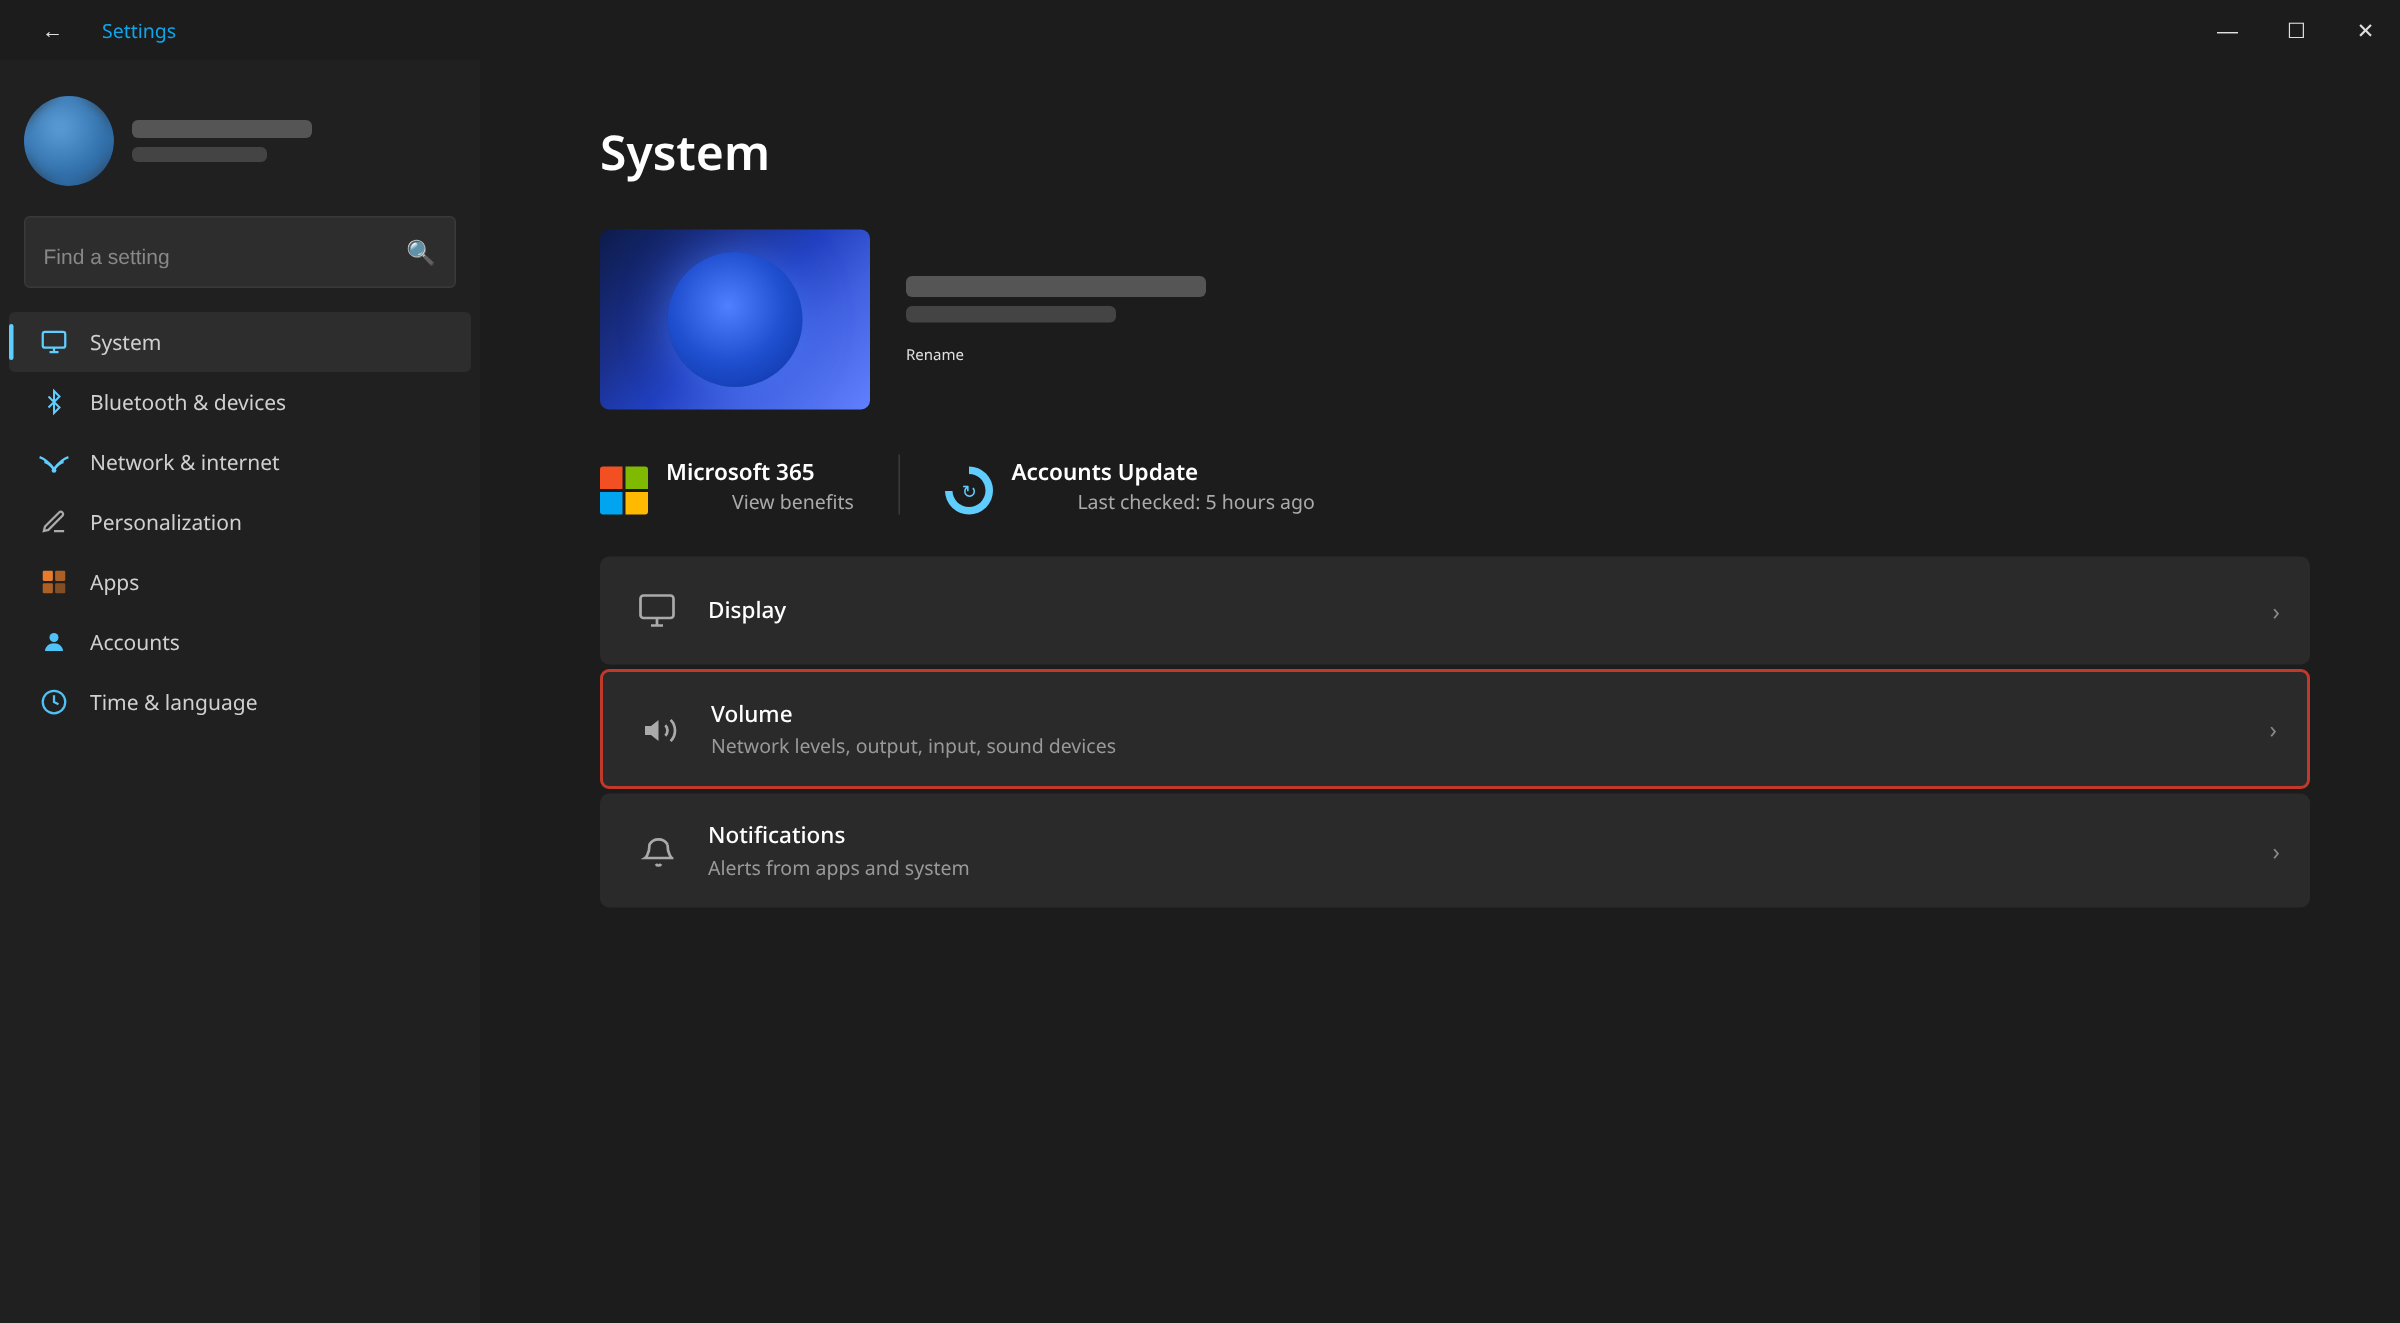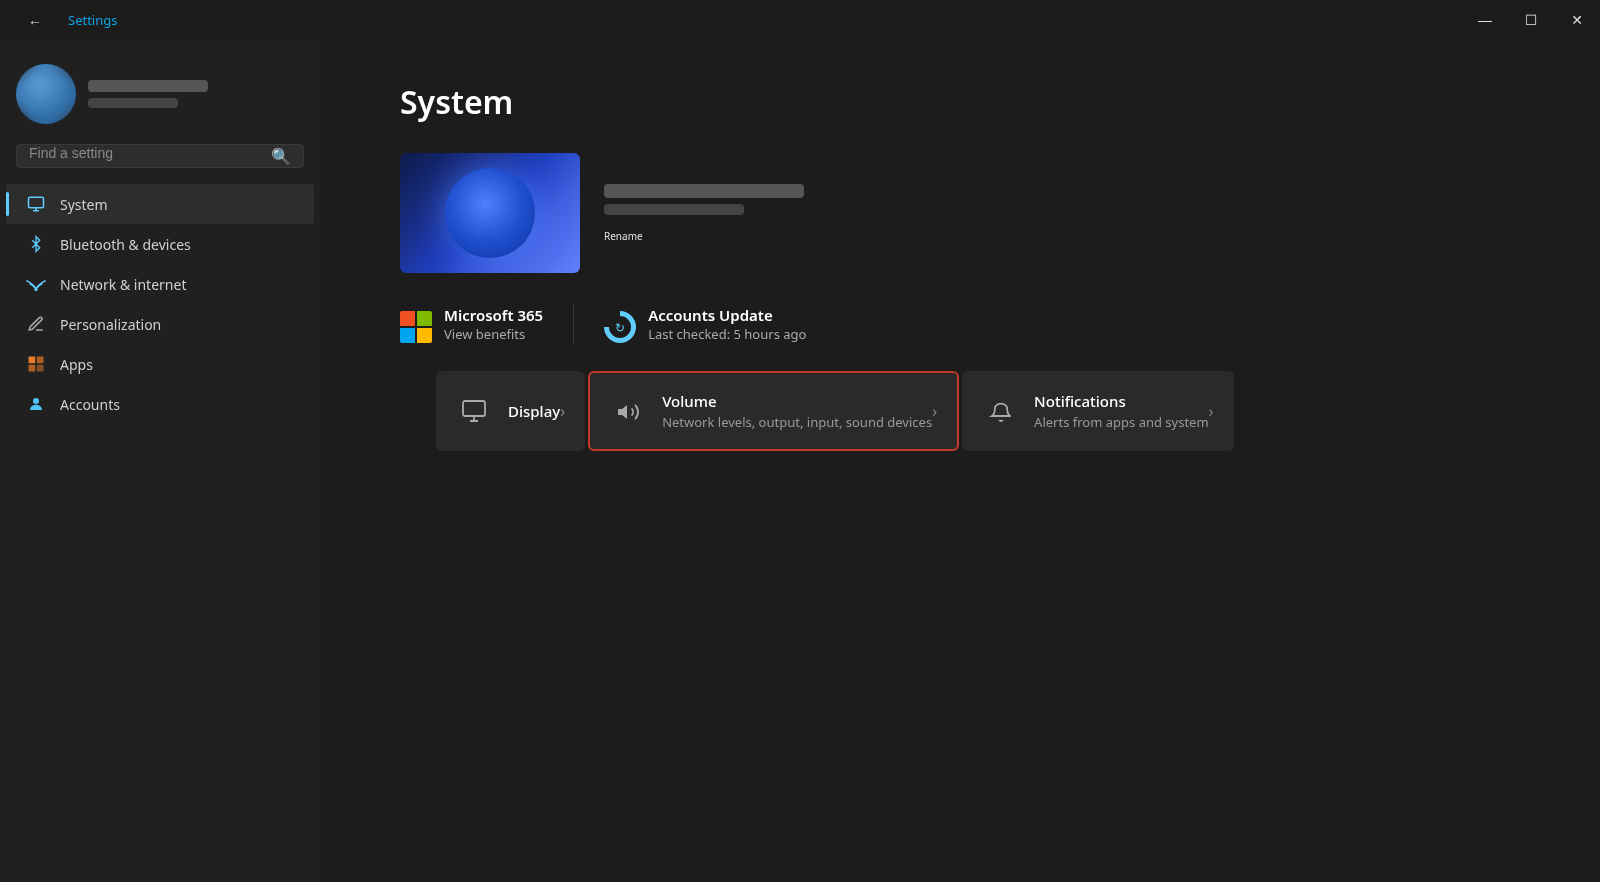--- a/index.html
+++ b/index.html
@@ -101,25 +101,25 @@
     .user-sub-blurred {
       width: 90px;
       height: 10px;
       background: #444;
       border-radius: 4px;
     }
 
     .search-box {
       margin: 0 16px 16px 16px;
       display: flex;
-      align-items: flex-start;
+      align-items: flex-end;
       background: #2d2d2d;
       border: 1px solid #3a3a3a;
       border-radius: 4px;
-      padding: 0 12px;
+      padding: 12px 12px;
       gap: 8px;
     }
     .search-box input {
       flex: 1;
       background: transparent;
       border: none;
       outline: none;
       color: #e0e0e0;
       font-size: 14px;
     }
@@ -262,20 +262,21 @@
     .ms365-q4 { background: #ffb900; border-radius: 0 0 2px 0; }
     .quick-action-text { display: flex; flex-direction: column; }
     .quick-action-title {
       font-size: 15px;
       font-weight: 600;
       color: #ffffff;
     }
     .quick-action-sub {
       font-size: 13px;
       color: #aaa;
+      margin-left: 44px;
     }
 
     .wu-icon {
       width: 32px;
       height: 32px;
       border-radius: 50%;
       background: conic-gradient(#60cdff 270deg, transparent 270deg);
       display: flex;
       align-items: center;
       justify-content: center;
@@ -300,23 +301,22 @@
     .separator {
       width: 1px;
       height: 40px;
       background: #3a3a3a;
       margin: 0 10px;
     }
 
     
     .settings-list {
       display: flex;
-      flex-direction: row;
+      flex-direction: column;
       gap: 3px;
-      margin-left: 36px;
     }
 
     .settings-item {
       display: flex;
       align-items: center;
       background: #2a2a2a;
       border-radius: 6px;
       padding: 18px 20px;
       cursor: pointer;
       transition: background 0.15s;
@@ -448,20 +448,29 @@
     <div class="nav-item">
       <div class="nav-icon icon-accounts">
         <svg width="18" height="18" viewBox="0 0 24 24" fill="none">
           <circle cx="12" cy="8" r="4" fill="#4fc3f7"></circle>
           <path d="M4 20c0-4 3.6-7 8-7s8 3 8 7" fill="#4fc3f7"></path>
         </svg>
       </div>
       <span>Accounts</span>
     </div>
 
+    <div class="nav-item">
+      <div class="nav-icon icon-time">
+        <svg width="18" height="18" viewBox="0 0 24 24" fill="none" stroke="#4fc3f7" stroke-width="2">
+          <circle cx="12" cy="12" r="10"></circle>
+          <polyline points="12 6 12 12 16 14"></polyline>
+        </svg>
+      </div>
+      <span>Time &amp; language</span>
+    </div>
 
   </div>
 
   <div class="main-content">
 
     <h1 class="page-title">System</h1>
 
     <div class="pc-info-card">
       <div class="pc-thumbnail">
         <div class="pc-thumbnail-inner"></div>

